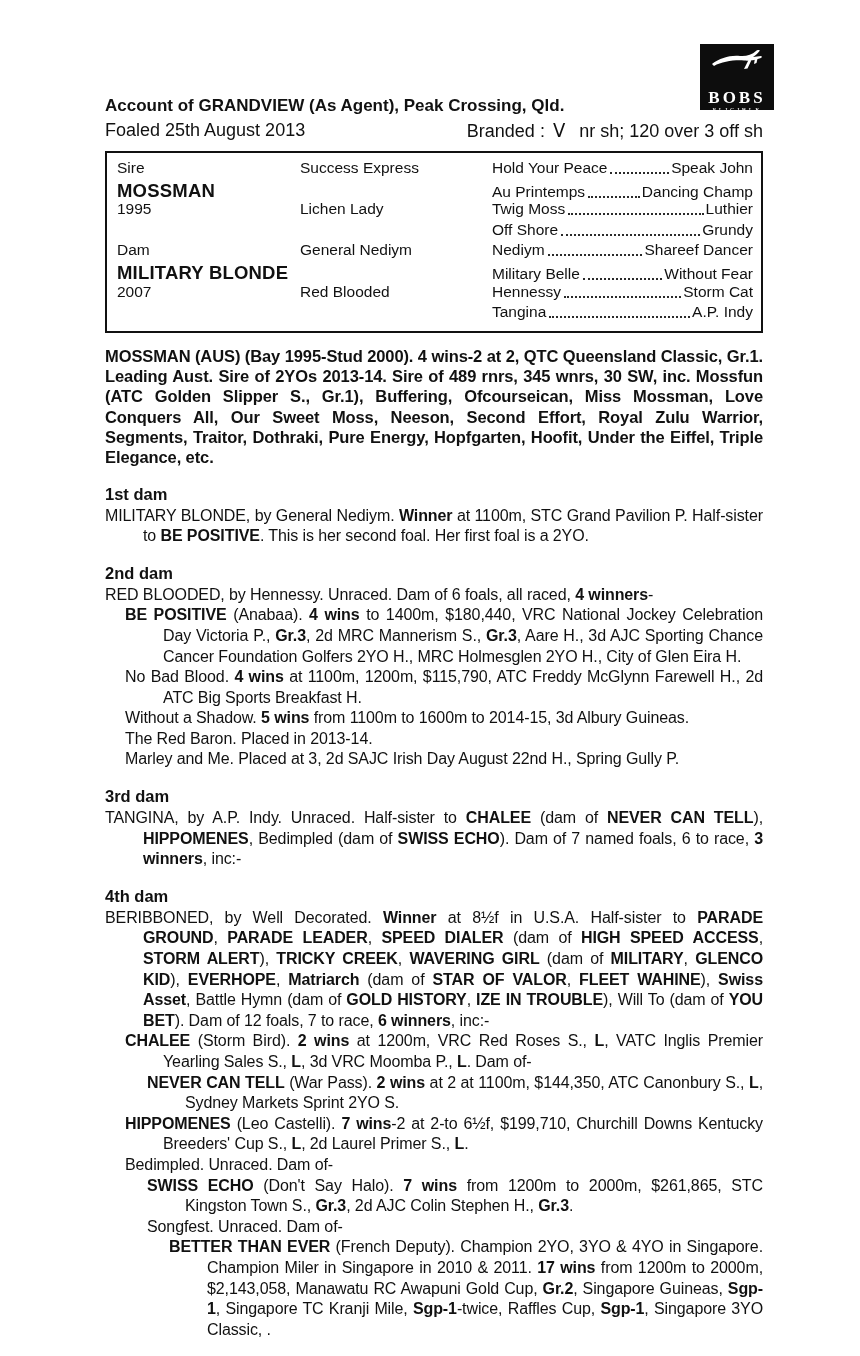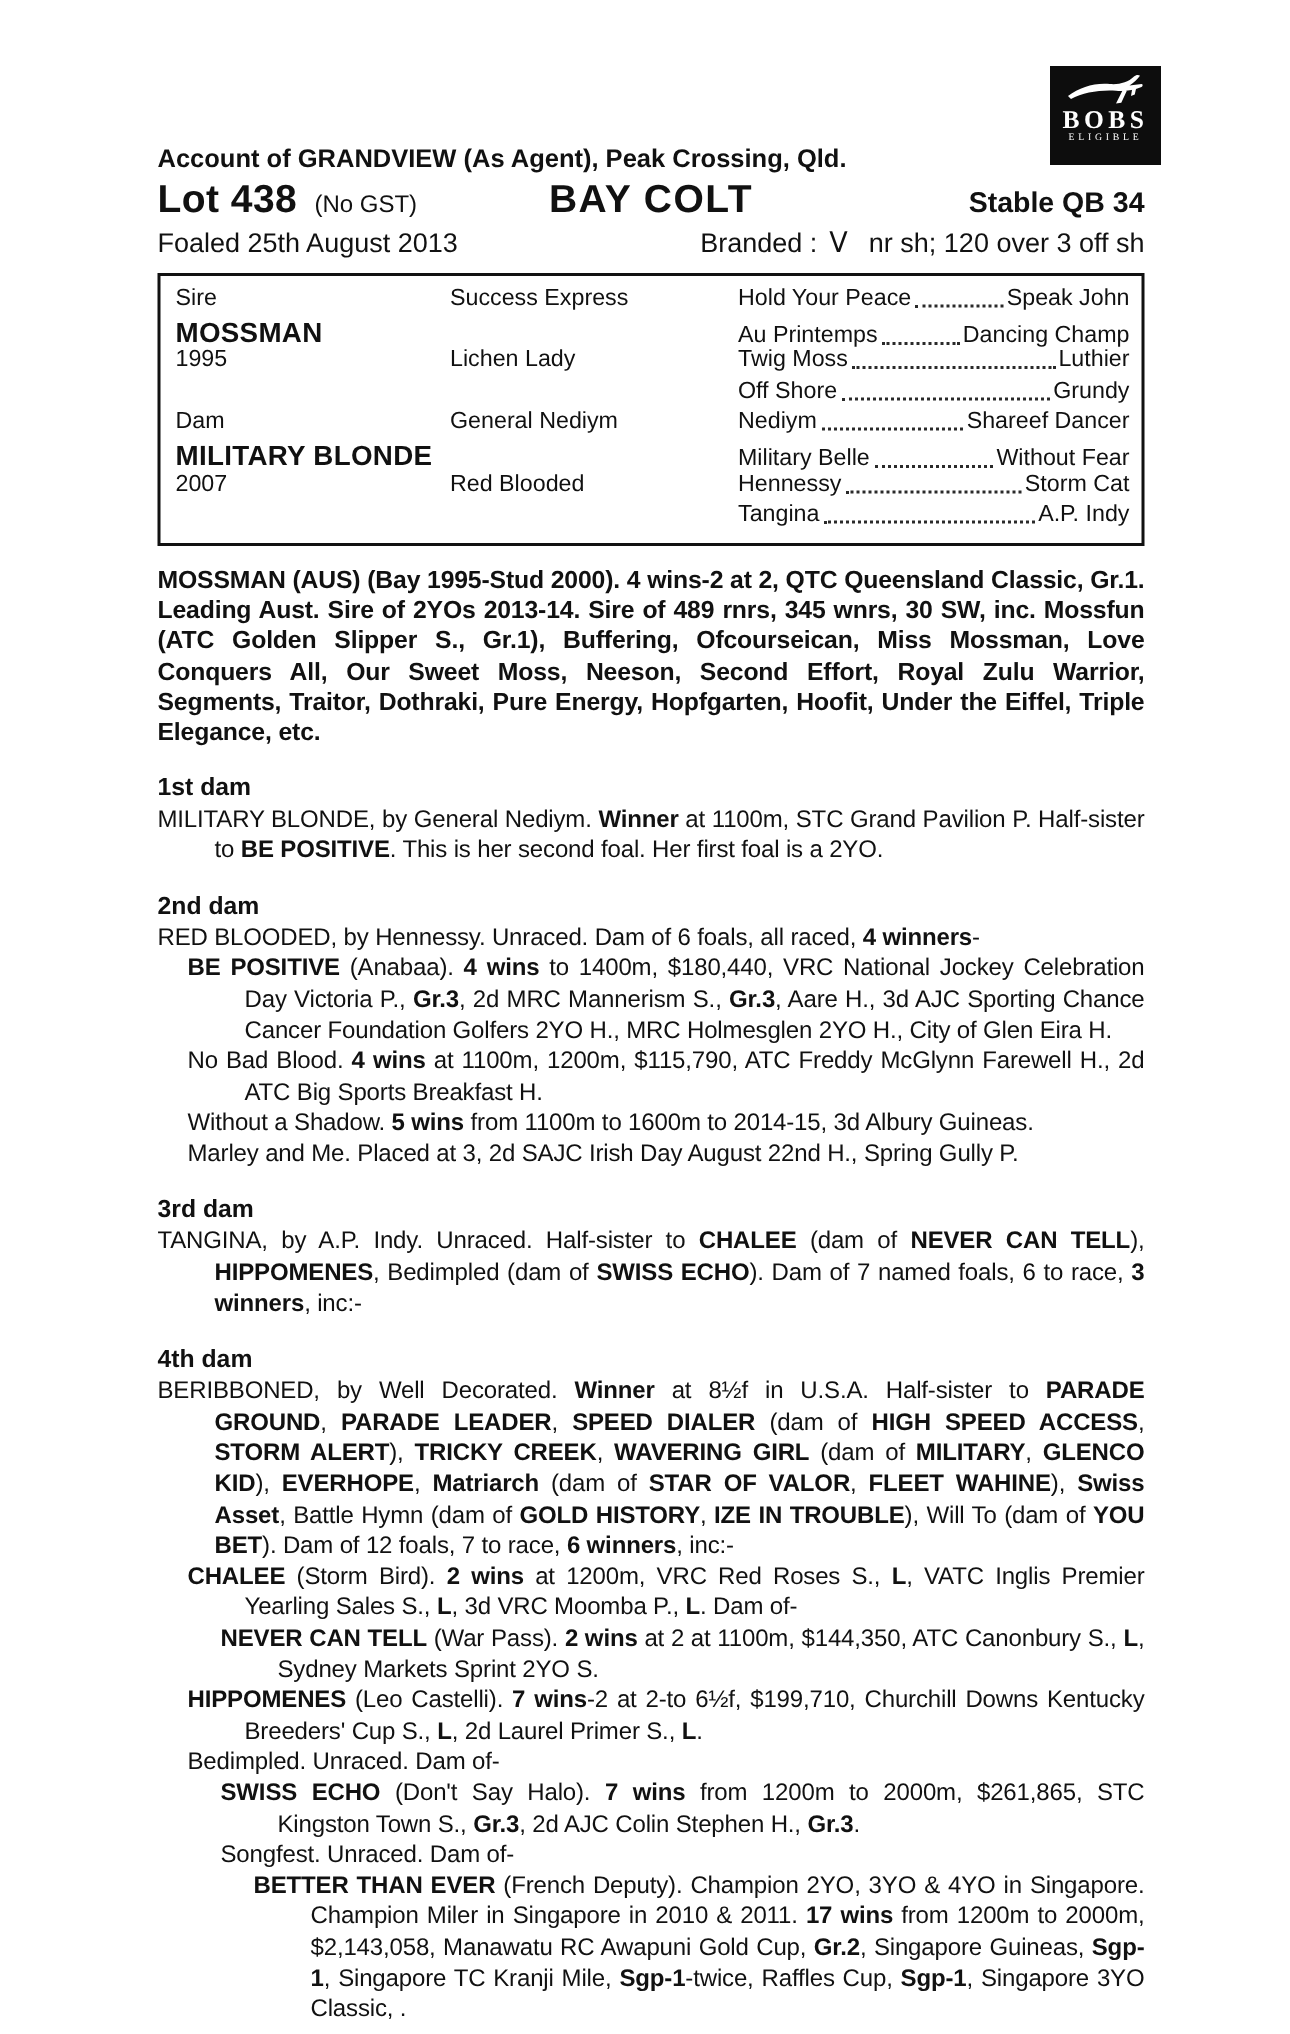--- a/index.html
+++ b/index.html
@@ -9,21 +9,21 @@
     font-family:"Liberation Sans", sans-serif; overflow:hidden;
   }
   .content { position:absolute; left:105px; top:0; width:658px; }
 
   
   .logo {
     position:absolute; left:700px; top:44px; width:74px; height:66px;
     background:#0d0d0d; color:#fff; text-align:center; box-sizing:border-box; padding-top:4px;
   }
   .logo-icon { display:block; margin:0 auto; }
-  .logo-title { font-family:"Liberation Serif", serif; font-size:17px; font-weight:bold; letter-spacing:3px; line-height:17px; margin-top:1px; }
+  .logo-title { font-family:"Liberation Serif", serif; font-size:17px; font-weight:bold; letter-spacing:3px; line-height:17px; margin-top:19px; }
   .logo-sub  { font-family:"Liberation Serif", serif; font-size:6.5px; letter-spacing:2.5px; line-height:8px; }
 
   .account-line { padding-top:0; margin-top:96px; text-align:left; font-weight:bold; font-size:17px; }
 
   .lot-row { display:grid; grid-template-columns:1fr auto 1fr; align-items:baseline; margin-top:1px; }
   .lot-number { font-size:26px; font-weight:800; letter-spacing:0.3px; }
   .lot-note { font-size:16px; margin-left:7px; }
   .horse-desc { font-size:26px; font-weight:800; letter-spacing:1px; text-align:center; }
   .stable { text-align:right; font-size:19px; font-weight:bold; }
 
@@ -65,28 +65,20 @@
       <path d="M40 9 L37 15 L34 21 L37.5 20.5 L41 13 Z" fill="#ffffff"></path>
       <path d="M45 10 L44 16 L46.5 15 L47.5 10.5 Z" fill="#ffffff"></path>
     </svg>
     <div class="logo-title">BOBS</div>
     <div class="logo-sub">ELIGIBLE</div>
   </div>
 
   <div class="content">
     <div class="account-line">Account of GRANDVIEW (As Agent), Peak Crossing, Qld.</div>
 
-    <div class="lot-row">
-      <div class="lot-left">
-        <span class="lot-number">Lot 438</span>
-        <span class="lot-note">(No GST)</span>
-      </div>
-      <div class="horse-desc">BAY COLT</div>
-      <div class="stable">Stable QB 34</div>
-    </div>
 
     <div class="foaled-row">
       <div>Foaled 25th August 2013</div>
       <div class="branded">
         <span>Branded :</span><span class="brand-symbol">V</span><span>nr sh; 120 over 3 off sh</span>
       </div>
     </div>
 
     <div class="ped-table" id="ped-table">
       <div class="pc" style="grid-column:1; grid-row:1;">Sire</div>
@@ -145,20 +137,21 @@
     <p class="sire-summary"><b>MOSSMAN (AUS) (Bay 1995-Stud 2000). 4 wins-2 at 2, QTC Queensland Classic, Gr.1. Leading Aust. Sire of 2YOs 2013-14. Sire of 489 rnrs, 345 wnrs, 30 SW, inc. Mossfun (ATC Golden Slipper S., Gr.1), Buffering, Ofcourseican, Miss Mossman, Love Conquers All, Our Sweet Moss, Neeson, Second Effort, Royal Zulu Warrior, Segments, Traitor, Dothraki, Pure Energy, Hopfgarten, Hoofit, Under the Eiffel, Triple Elegance, etc.</b></p>
 
     <div id="dam-sections">
         <div class="dam-heading">1st dam</div>
         <p class="para l0">MILITARY BLONDE, by General Nediym. <b>Winner</b> at 1100m, STC Grand Pavilion P. Half-sister to <b>BE POSITIVE</b>. This is her second foal. Her first foal is a 2YO.</p>
         <div class="dam-heading">2nd dam</div>
         <p class="para l0">RED BLOODED, by Hennessy. Unraced. Dam of 6 foals, all raced, <b>4 winners</b>-</p>
         <p class="para l1"><b>BE POSITIVE</b> (Anabaa). <b>4 wins</b> to 1400m, $180,440, VRC National Jockey Celebration Day Victoria P., <b>Gr.3</b>, 2d MRC Mannerism S., <b>Gr.3</b>, Aare H., 3d AJC Sporting Chance Cancer Foundation Golfers 2YO H., MRC Holmesglen 2YO H., City of Glen Eira H.</p>
         <p class="para l1">No Bad Blood. <b>4 wins</b> at 1100m, 1200m, $115,790, ATC Freddy McGlynn Farewell H., 2d ATC Big Sports Breakfast H.</p>
         <p class="para l1">Without a Shadow. <b>5 wins</b> from 1100m to 1600m to 2014-15, 3d Albury Guineas.</p>
+        <p class="para l1">The Red Baron. Placed in 2013-14.</p>
         <p class="para l1">Marley and Me. Placed at 3, 2d SAJC Irish Day August 22nd H., Spring Gully P.</p>
         <div class="dam-heading">3rd dam</div>
         <p class="para l0">TANGINA, by A.P. Indy. Unraced. Half-sister to <b>CHALEE</b> (dam of <b>NEVER CAN TELL</b>), <b>HIPPOMENES</b>, Bedimpled (dam of <b>SWISS ECHO</b>). Dam of 7 named foals, 6 to race, <b>3 winners</b>, inc:-</p>
         <div class="dam-heading">4th dam</div>
         <p class="para l0">BERIBBONED, by Well Decorated. <b>Winner</b> at 8½f in U.S.A. Half-sister to <b>PARADE GROUND</b>, <b>PARADE LEADER</b>, <b>SPEED DIALER</b> (dam of <b>HIGH SPEED ACCESS</b>, <b>STORM ALERT</b>), <b>TRICKY CREEK</b>, <b>WAVERING GIRL</b> (dam of <b>MILITARY</b>, <b>GLENCO KID</b>), <b>EVERHOPE</b>, <b>Matriarch</b> (dam of <b>STAR OF VALOR</b>, <b>FLEET WAHINE</b>), <b>Swiss Asset</b>, Battle Hymn (dam of <b>GOLD HISTORY</b>, <b>IZE IN TROUBLE</b>), Will To (dam of <b>YOU BET</b>). Dam of 12 foals, 7 to race, <b>6 winners</b>, inc:-</p>
         <p class="para l1"><b>CHALEE</b> (Storm Bird). <b>2 wins</b> at 1200m, VRC Red Roses S., <b>L</b>, VATC Inglis Premier Yearling Sales S., <b>L</b>, 3d VRC Moomba P., <b>L</b>. Dam of-</p>
         <p class="para l2"><b>NEVER CAN TELL</b> (War Pass). <b>2 wins</b> at 2 at 1100m, $144,350, ATC Canonbury S., <b>L</b>, Sydney Markets Sprint 2YO S.</p>
         <p class="para l1"><b>HIPPOMENES</b> (Leo Castelli). <b>7 wins</b>-2 at 2-to 6½f, $199,710, Churchill Downs Kentucky Breeders' Cup S., <b>L</b>, 2d Laurel Primer S., <b>L</b>.</p>
         <p class="para l1">Bedimpled. Unraced. Dam of-</p>
         <p class="para l2"><b>SWISS ECHO</b> (Don't Say Halo). <b>7 wins</b> from 1200m to 2000m, $261,865, STC Kingston Town S., <b>Gr.3</b>, 2d AJC Colin Stephen H., <b>Gr.3</b>.</p>

